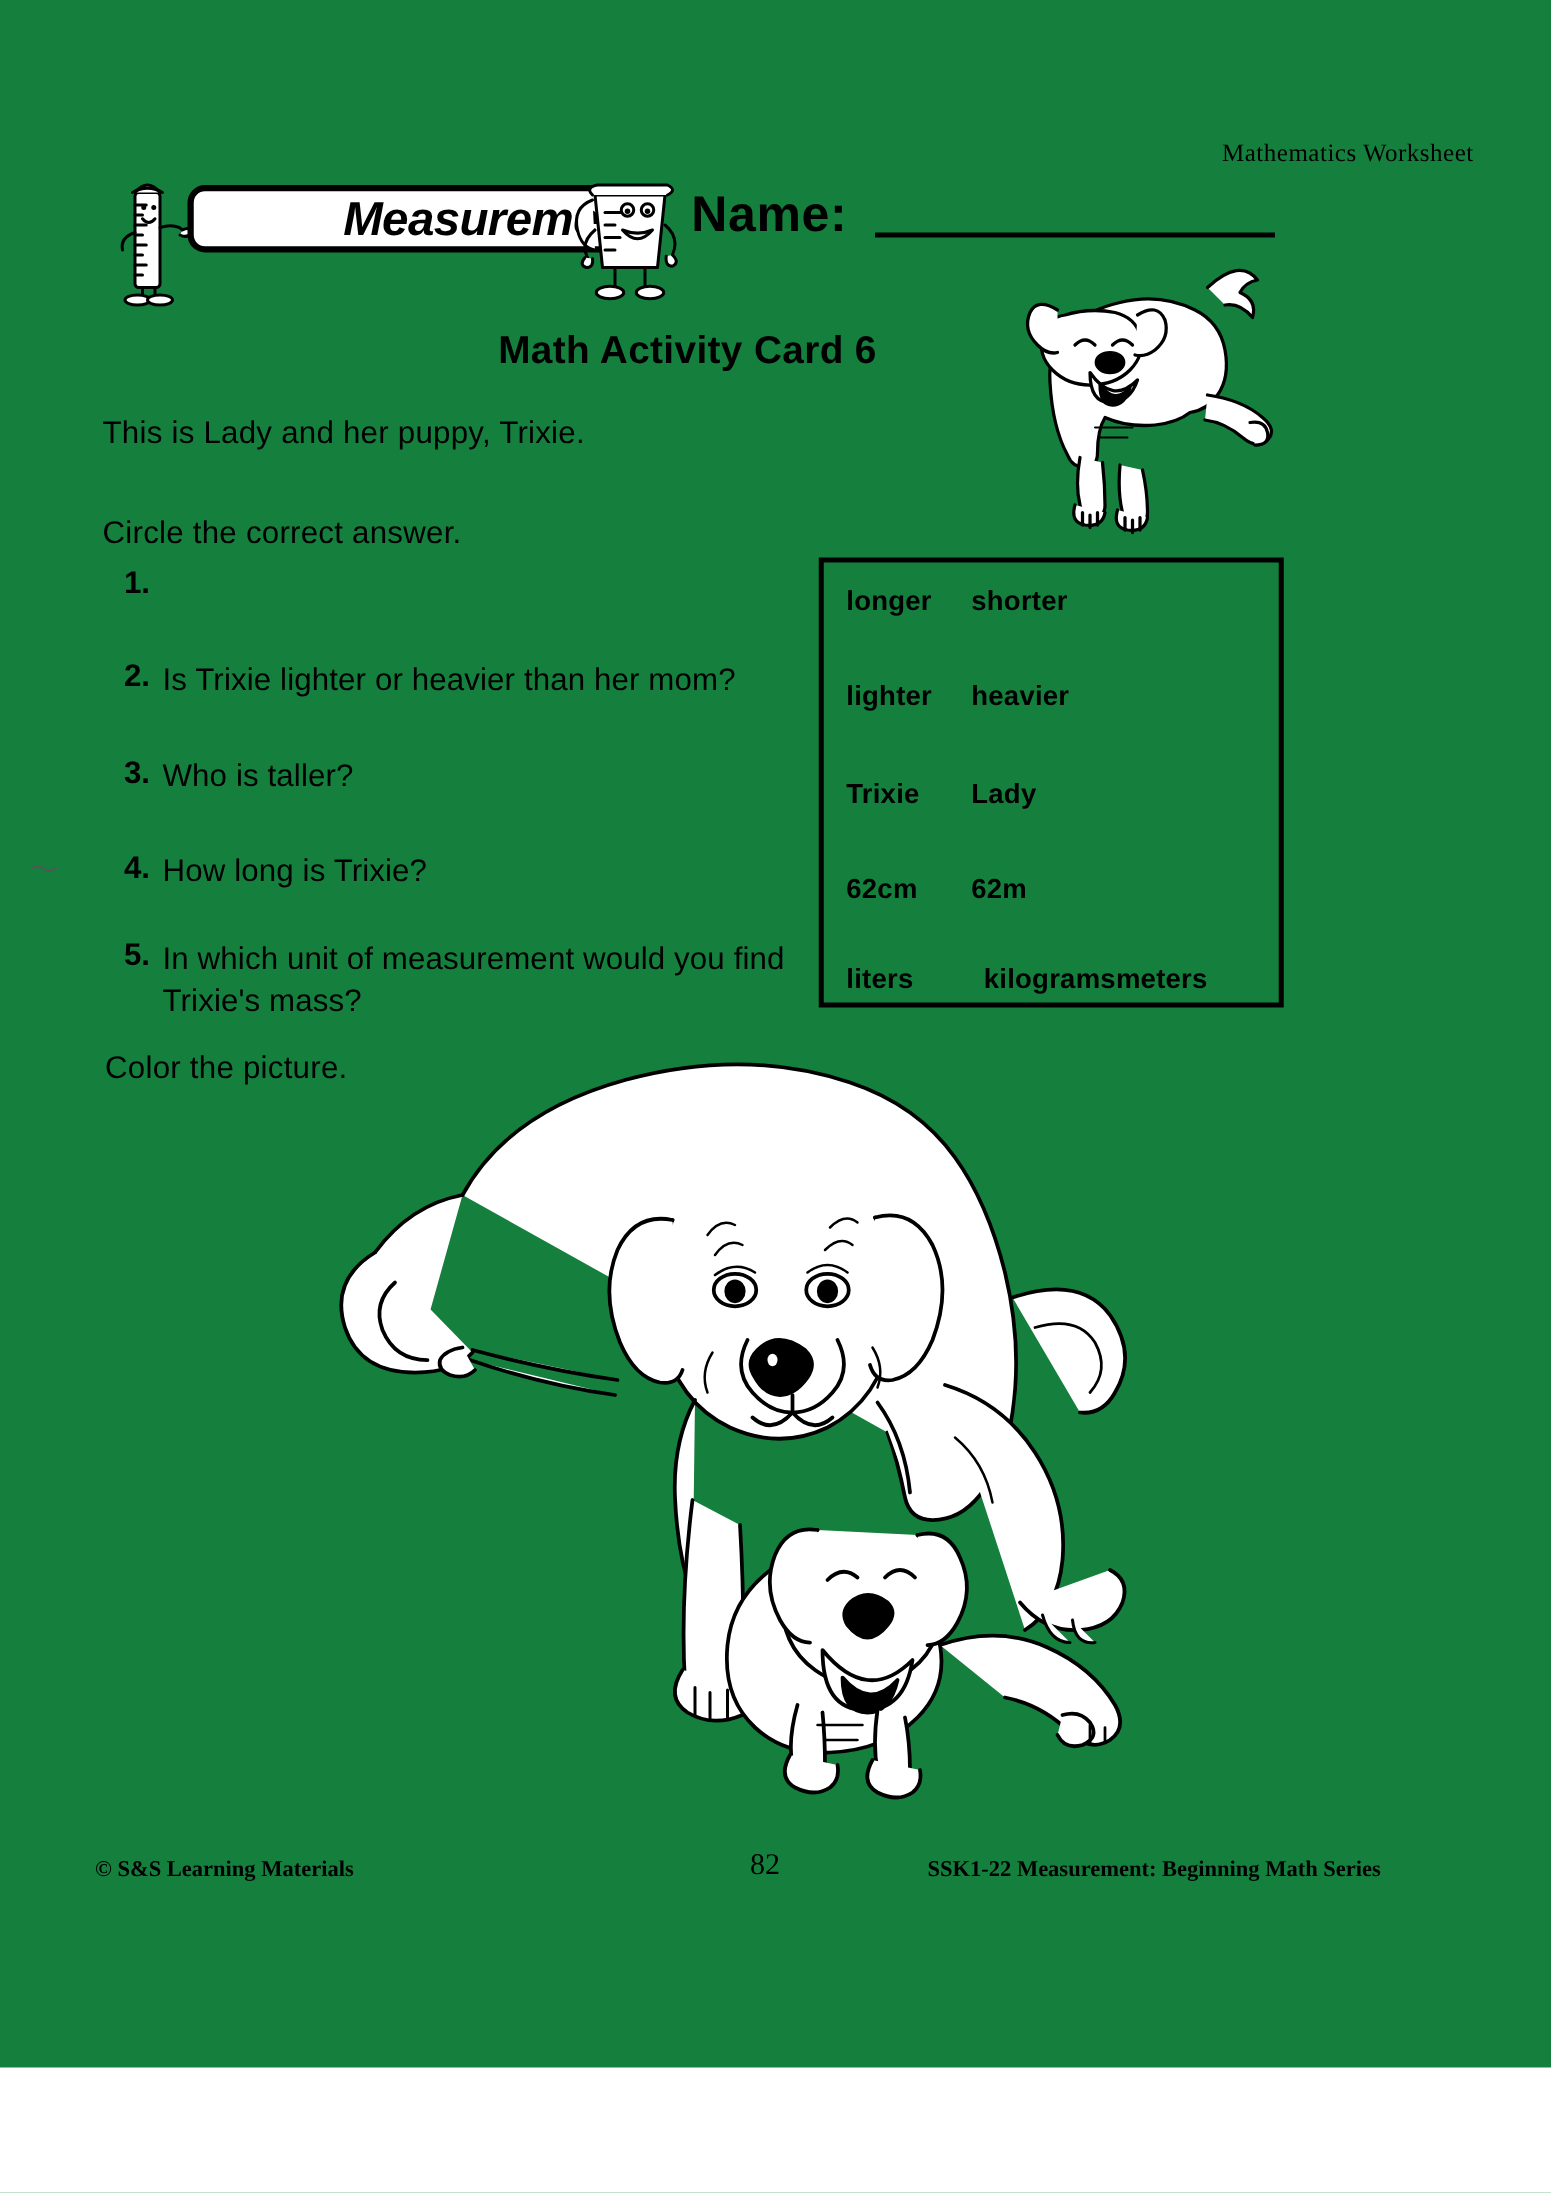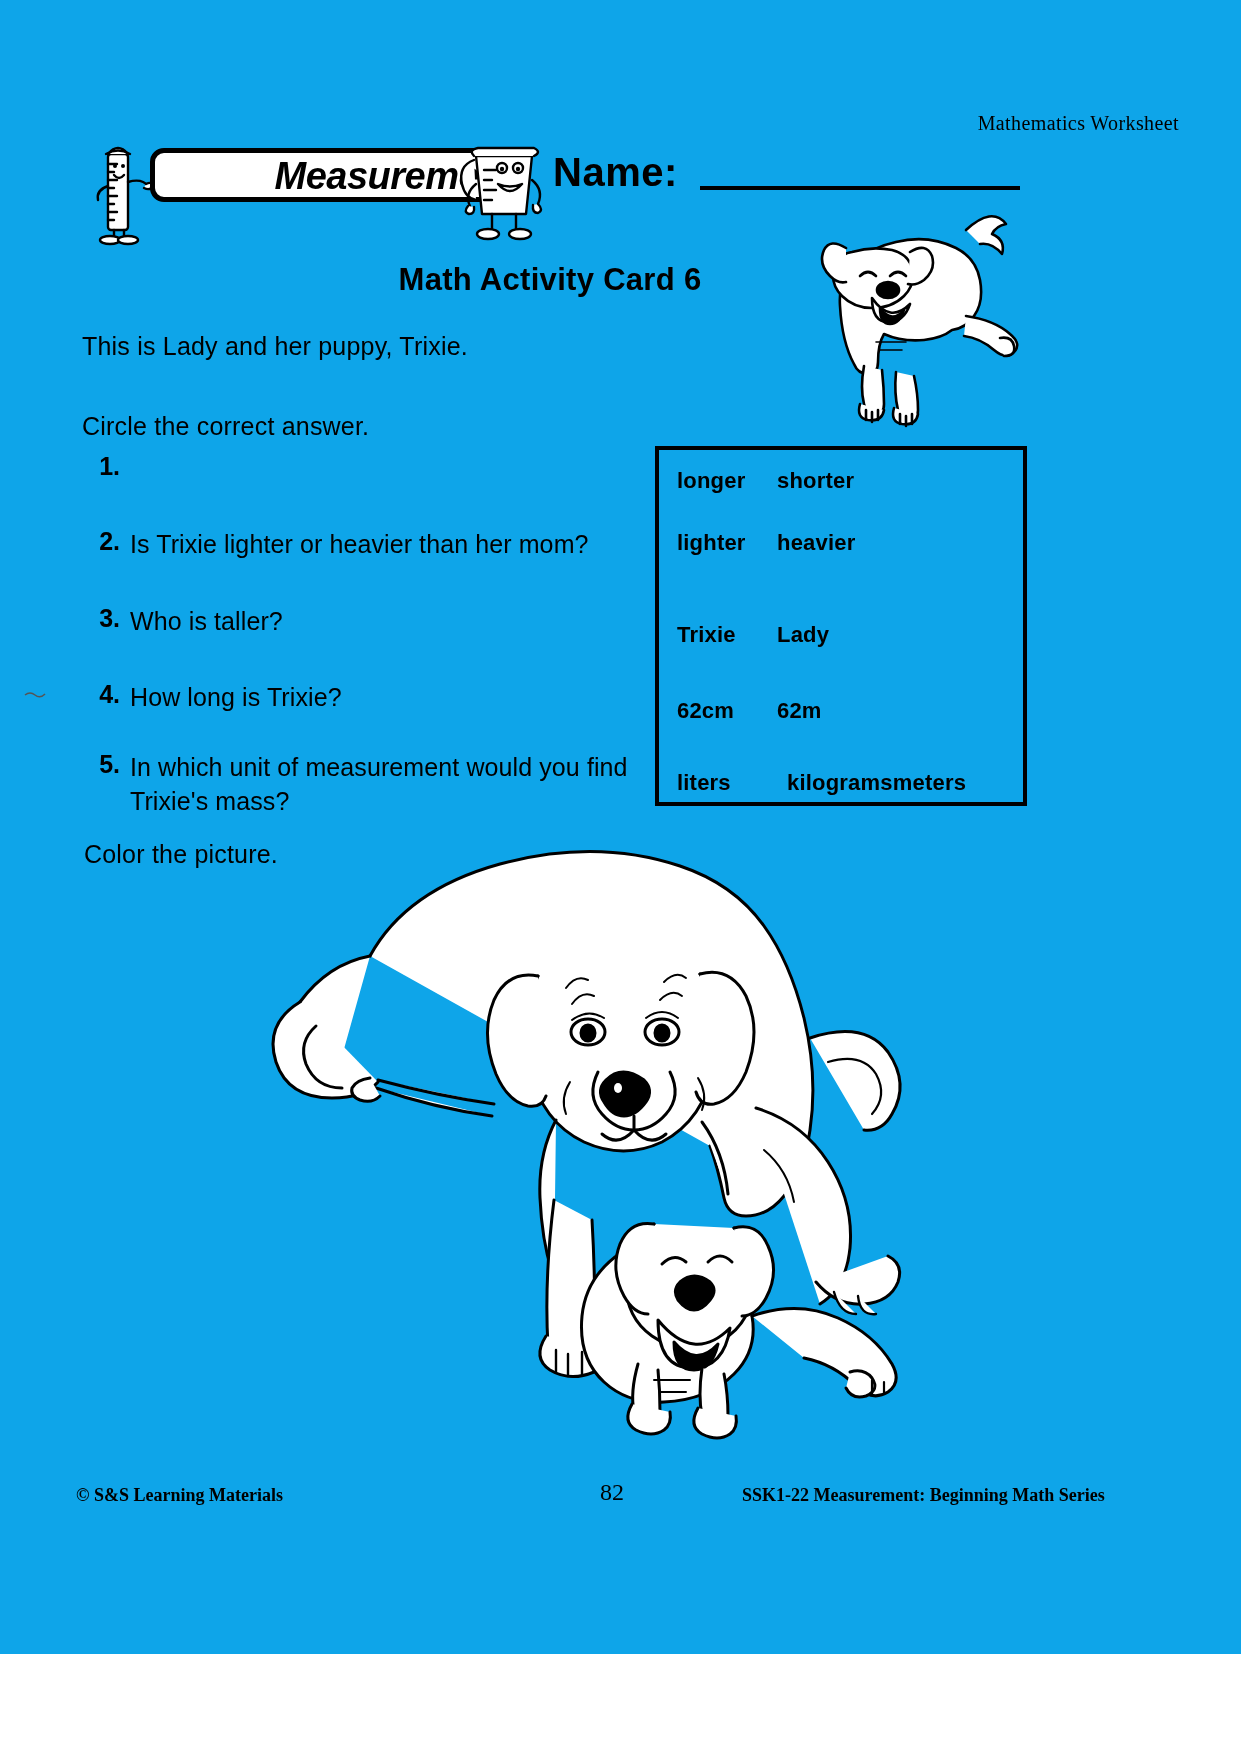--- a/index.html
+++ b/index.html
@@ -14,21 +14,21 @@
     font-family: "Liberation Sans", sans-serif;
     color: #000000;
     overflow: hidden;
   }
 
   .page {
     position: absolute;
     left: 0; top: 0;
     width: 1241px;
     height: 1654px;
-    background: #0ea5e9;
+    background: #15803d;
   }
 
   
   .masthead {
     position: absolute;
     right: 62px;
     top: 112px;
     font-family: "Liberation Serif", serif;
     font-size: 20px;
     letter-spacing: .4px;
@@ -175,21 +175,21 @@
     position: absolute;
     left: 18px;
     display: flex;
     font-size: 22px;
     font-weight: bold;
     letter-spacing: .2px;
     white-space: nowrap;
   }
   .ans-row span { display: inline-block; }
   .a1 { top: 18px; }
-  .a2 { top: 80px; justify-content: space-between; }
+  .a2 { top: 94px; justify-content: space-between; }
   .a3 { top: 172px; }
   .a4 { top: 248px; }
   .a5 { top: 320px; }
   .opt-w1 { min-width: 100px; }
   .opt-w2 { min-width: 110px; }
 
   
   .foot {
     position: absolute;
     bottom: 148px;

